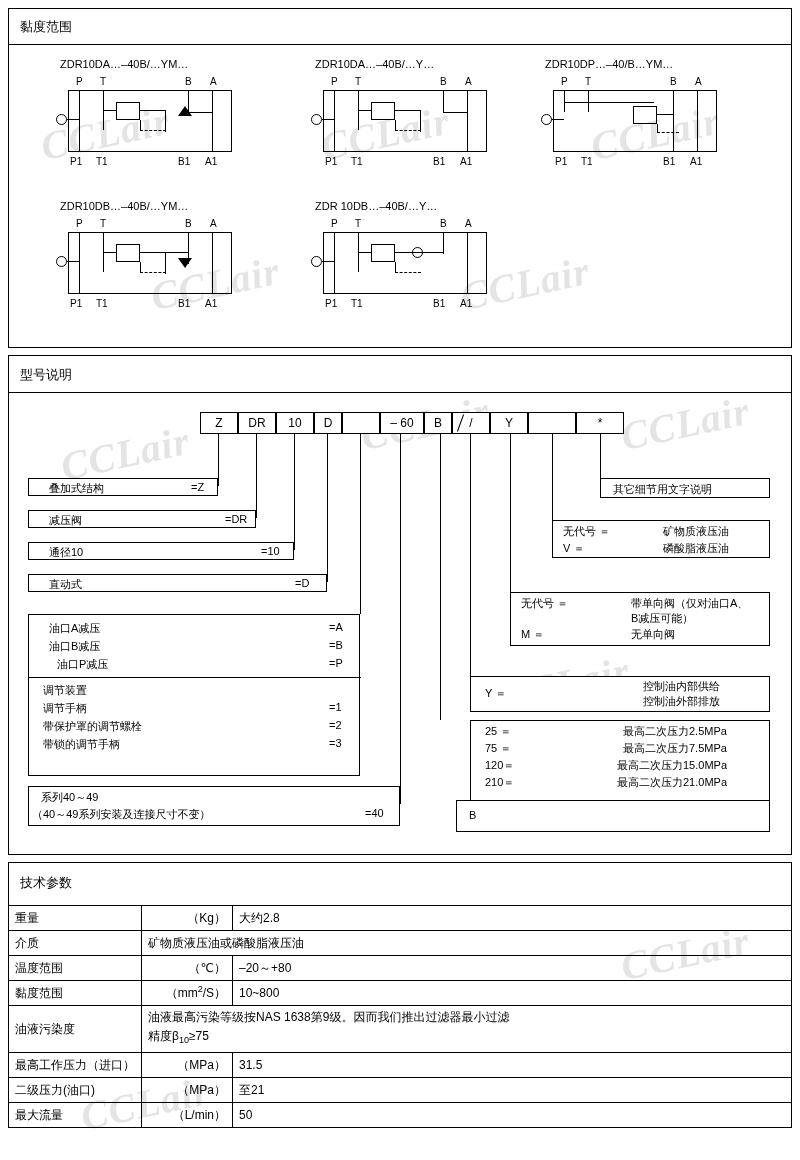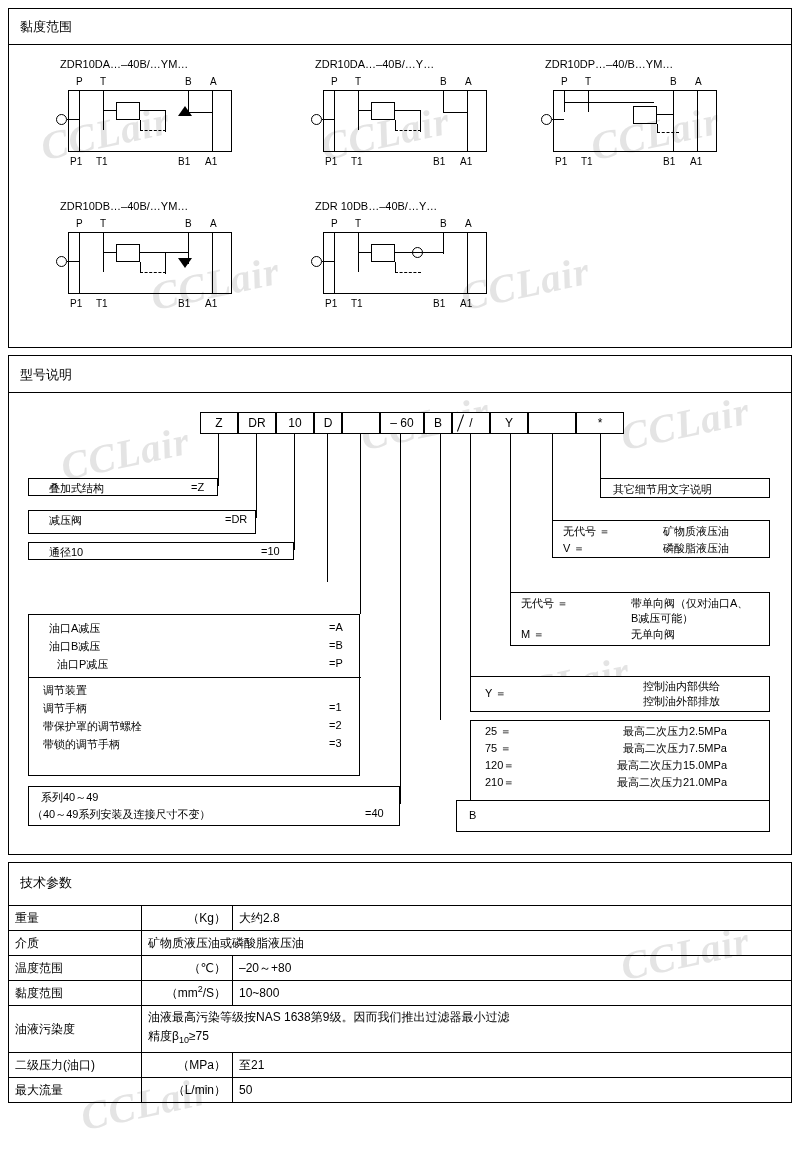--- a/index.html
+++ b/index.html
@@ -266,27 +266,31 @@
   <div class="sl" style="left:256px;top:434px;width:1px;height:84px;"></div>
   <div class="sl" style="left:294px;top:434px;width:1px;height:116px;"></div>
   <div class="sl" style="left:327px;top:434px;width:1px;height:148px;"></div>
   <div class="sl" style="left:360px;top:434px;width:1px;height:180px;"></div>
   <div class="sl" style="left:400px;top:434px;width:1px;height:370px;"></div>
 
   <div class="obox" style="left:28px;top:478px;width:190px;height:18px;">
     <div class="t" style="left:20px;top:2px;">叠加式结构</div>
     <div class="t" style="left:162px;top:2px;">=Z</div>
   </div>
-  <div class="obox" style="left:28px;top:510px;width:228px;height:24px;">
+  <div class="obox" style="left:28px;top:510px;width:228px;height:18px;">
     <div class="t" style="left:20px;top:2px;">减压阀</div>
     <div class="t" style="left:196px;top:2px;">=DR</div>
   </div>
   <div class="obox" style="left:28px;top:542px;width:266px;height:18px;">
     <div class="t" style="left:20px;top:2px;">通径10</div>
     <div class="t" style="left:232px;top:2px;">=10</div>
+  </div>
+  <div class="obox" style="left:28px;top:574px;width:299px;height:18px;">
+    <div class="t" style="left:20px;top:2px;">直动式</div>
+    <div class="t" style="left:266px;top:2px;">=D</div>
   </div>
 
   <div class="obox" style="left:28px;top:614px;width:332px;height:162px;">
     <div class="t" style="left:20px;top:6px;">油口A减压</div>
     <div class="t" style="left:300px;top:6px;">=A</div>
     <div class="t" style="left:20px;top:24px;">油口B减压</div>
     <div class="t" style="left:300px;top:24px;">=B</div>
     <div class="t" style="left:28px;top:42px;text-align:right;">油口P减压</div>
     <div class="t" style="left:300px;top:42px;">=P</div>
     <div class="sl" style="left:0px;top:62px;width:332px;height:1px;"></div>
@@ -371,20 +375,25 @@
     <tr>
       <td class="c1">黏度范围</td>
       <td class="c2">（mm<span class="sup">2</span>/S）</td>
       <td class="c3">10~800</td>
     </tr>
     <tr>
       <td class="c1" style="height:42px;">油液污染度</td>
       <td class="c3" colspan="2" style="line-height:19px;">油液最高污染等级按NAS 1638第9级。因而我们推出过滤器最小过滤<br>精度β<span class="sub">10</span>≥75</td>
     </tr>
     <tr>
+      <td class="c1">最高工作压力（进口）</td>
+      <td class="c2">（MPa）</td>
+      <td class="c3">31.5</td>
+    </tr>
+    <tr>
       <td class="c1">二级压力(油口)</td>
       <td class="c2">（MPa）</td>
       <td class="c3">至21</td>
     </tr>
     <tr>
       <td class="c1">最大流量</td>
       <td class="c2">（L/min）</td>
       <td class="c3">50</td>
     </tr>
   </tbody>

